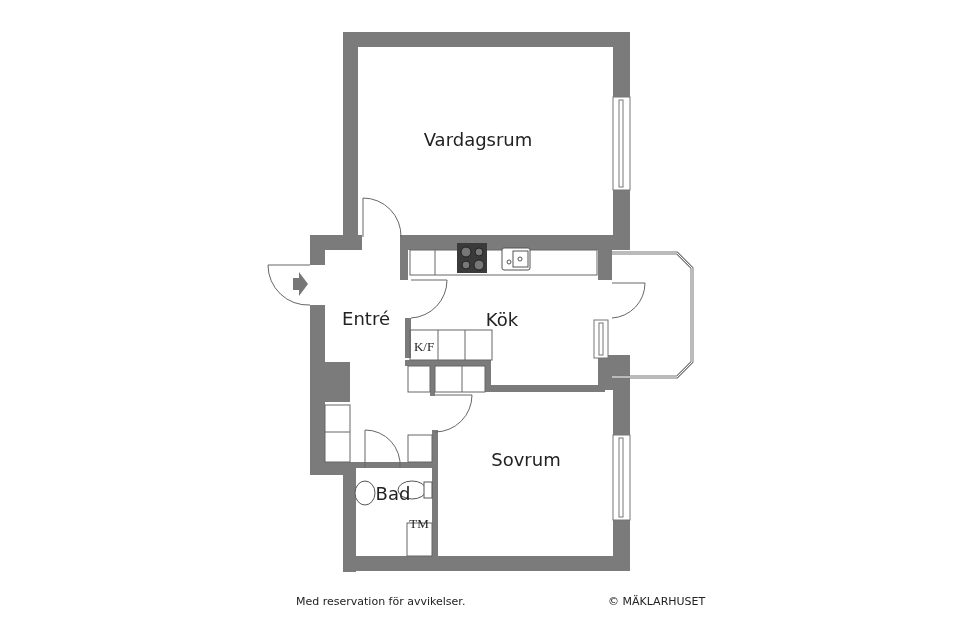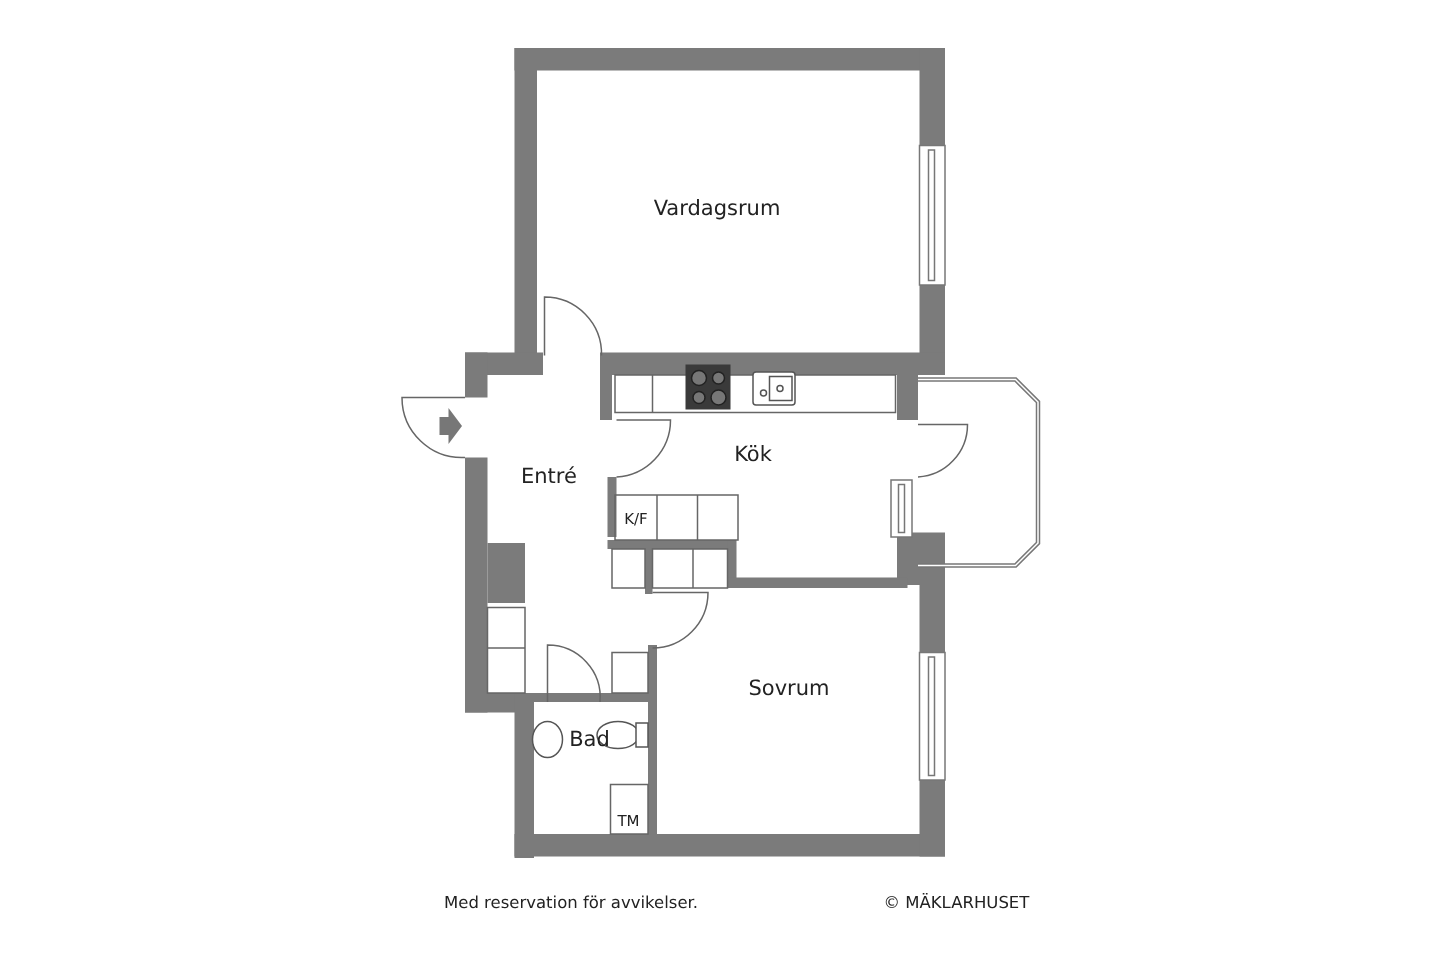--- a/index.html
+++ b/index.html
@@ -1,19 +1,19 @@
 <!DOCTYPE html>
 <html><head>
 <meta charset="utf-8">
 <style>
   html, body { margin:0; padding:0; background:#ffffff; }
   body { width:960px; height:639px; position:relative; overflow:hidden; font-family:"DejaVu Sans", sans-serif; }
   svg { position:absolute; left:0; top:0; }
-  .lbl { position:absolute; color:#222; font-size:14px; white-space:nowrap; transform:translate(-50%,-50%); }
-  .small { font-size:10px; }
+  .lbl { position:absolute; color:#222; font-size:18px; white-space:nowrap; transform:translate(-50%,-50%); }
+  .small { font-size:13px;font-family:Liberation Serif, serif; }
   .footer { position:absolute; top:595px; font-size:11px; color:#222; white-space:nowrap; }
 </style>
 </head>
 <body>
 
 <svg width="960" height="639" viewBox="0 0 960 639">
   <g fill="#7b7b7b">
 
     <rect x="343" y="32" width="287" height="15"></rect>
     <rect x="343" y="32" width="15" height="205"></rect>
@@ -102,20 +102,20 @@
     <ellipse cx="365" cy="493" rx="10" ry="12"></ellipse>
     <ellipse cx="412" cy="490" rx="14" ry="9"></ellipse>
     <rect x="424" y="482" width="8" height="16"></rect>
   </g>
 
   <path d="M293 278 H299 V272 L308 284 L299 296 V290 H293 Z" fill="#777"></path>
 </svg>
 
 <span class="lbl" style="left:478px;top:139px">Vardagsrum</span>
 <span class="lbl" style="left:366px;top:318px">Entré</span>
-<span class="lbl" style="left:502px;top:303px">Kök</span>
+<span class="lbl" style="left:502px;top:319px">Kök</span>
 <span class="lbl small" style="left:424px;top:347px">K/F</span>
 <span class="lbl" style="left:526px;top:459px">Sovrum</span>
 <span class="lbl" style="left:393px;top:493px">Bad</span>
-<span class="lbl small" style="left:419px;top:548px">TM</span>
+<span class="lbl small" style="left:419px;top:524px">TM</span>
 
 <span class="footer" style="left:296px">Med reservation för avvikelser.</span>
-<span class="footer" style="left:589px">© MÄKLARHUSET</span>
+<span class="footer" style="left:608px">© MÄKLARHUSET</span>
 
 </body></html>

